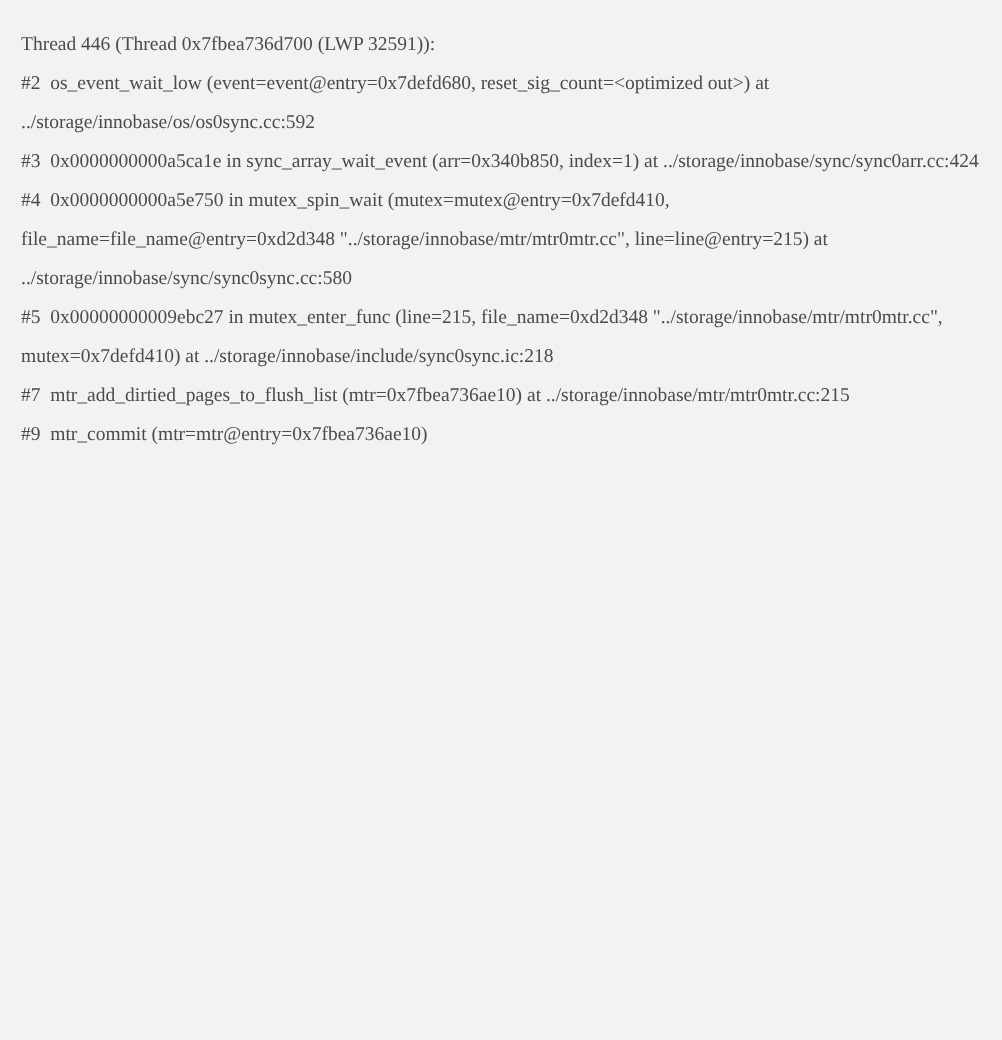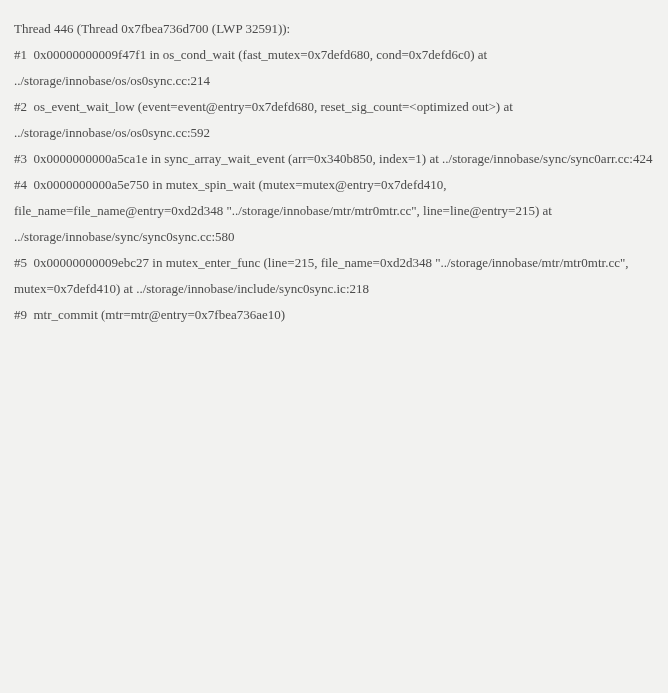--- a/index.html
+++ b/index.html
@@ -27,19 +27,19 @@
     white-space: pre-wrap;
     word-break: break-word;
     font-family: Liberation Serif, serif;
   }
 </style>
 </head>
 <body>
 
 <div class="trace">
   <p class="line-wrap">Thread 446 (Thread 0x7fbea736d700 (LWP 32591)):</p>
-  <p class="line-wrap">#1  0x00000000009f47f1 in os_cond_wait (fast_mutex=0x7defd680, cond=0x7defd6c0) at ../storage/innobase/os/os0sync.cc:214</p>
   <p class="line-wrap">#2  os_event_wait_low (event=event@entry=0x7defd680, reset_sig_count=&lt;optimized out&gt;) at ../storage/innobase/os/os0sync.cc:592</p>
   <p class="line-wrap">#3  0x0000000000a5ca1e in sync_array_wait_event (arr=0x340b850, index=1) at ../storage/innobase/sync/sync0arr.cc:424</p>
   <p class="line-wrap">#4  0x0000000000a5e750 in mutex_spin_wait (mutex=mutex@entry=0x7defd410, file_name=file_name@entry=0xd2d348 "../storage/innobase/mtr/mtr0mtr.cc", line=line@entry=215) at ../storage/innobase/sync/sync0sync.cc:580</p>
   <p class="line-wrap">#5  0x00000000009ebc27 in mutex_enter_func (line=215, file_name=0xd2d348 "../storage/innobase/mtr/mtr0mtr.cc", mutex=0x7defd410) at ../storage/innobase/include/sync0sync.ic:218</p>
+  <p class="line-wrap">#7  mtr_add_dirtied_pages_to_flush_list (mtr=0x7fbea736ae10) at ../storage/innobase/mtr/mtr0mtr.cc:215</p>
   <p class="line-wrap">#9  mtr_commit (mtr=mtr@entry=0x7fbea736ae10)</p>
 </div>
 
 </body></html>

